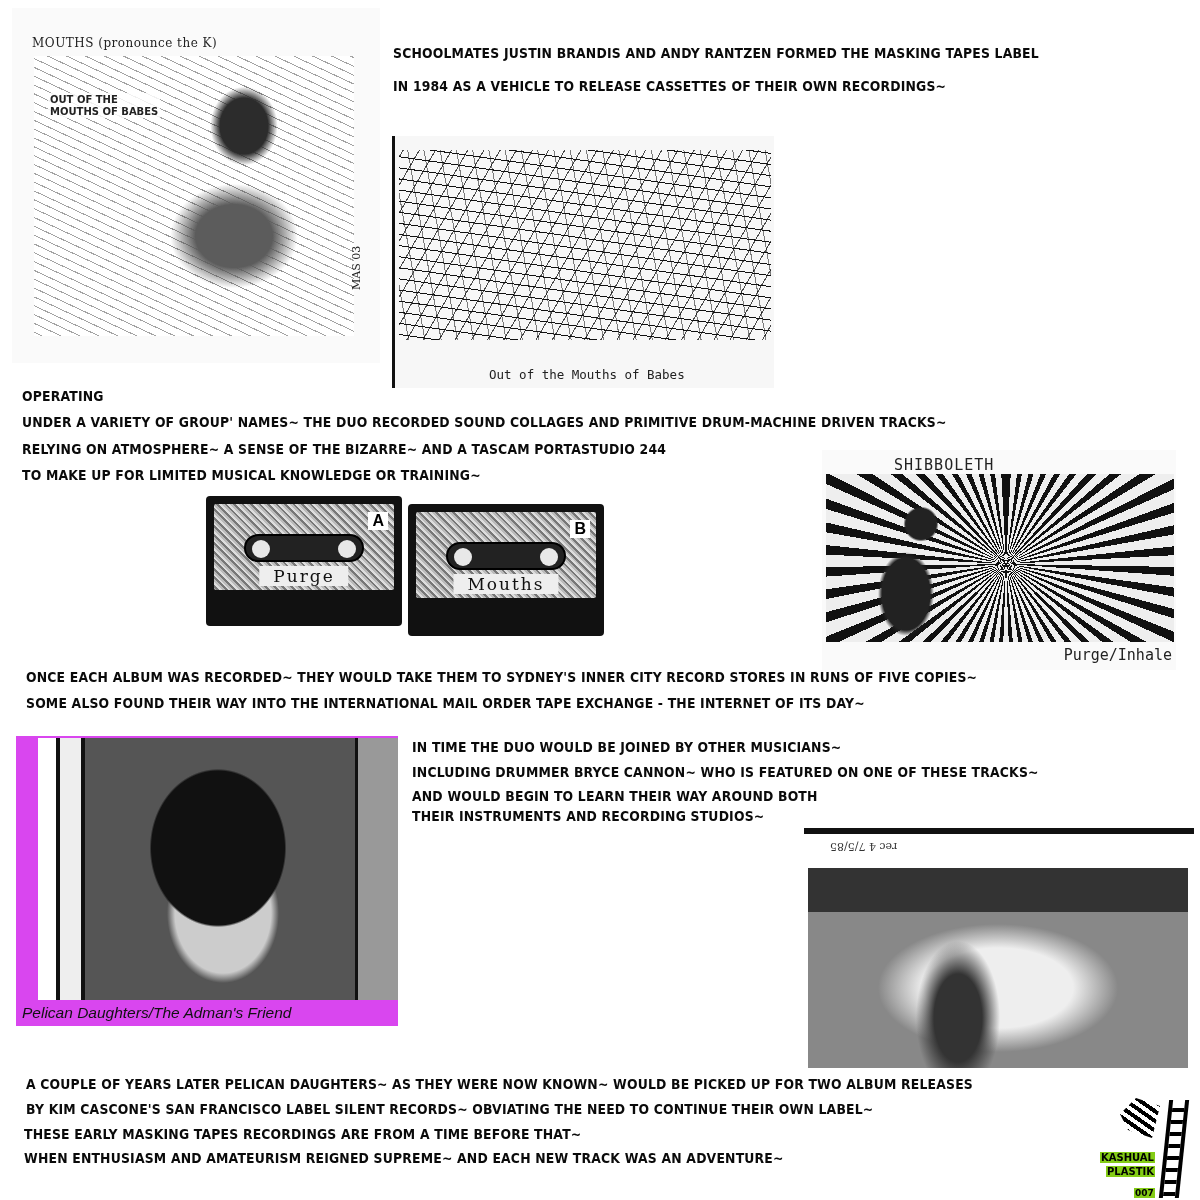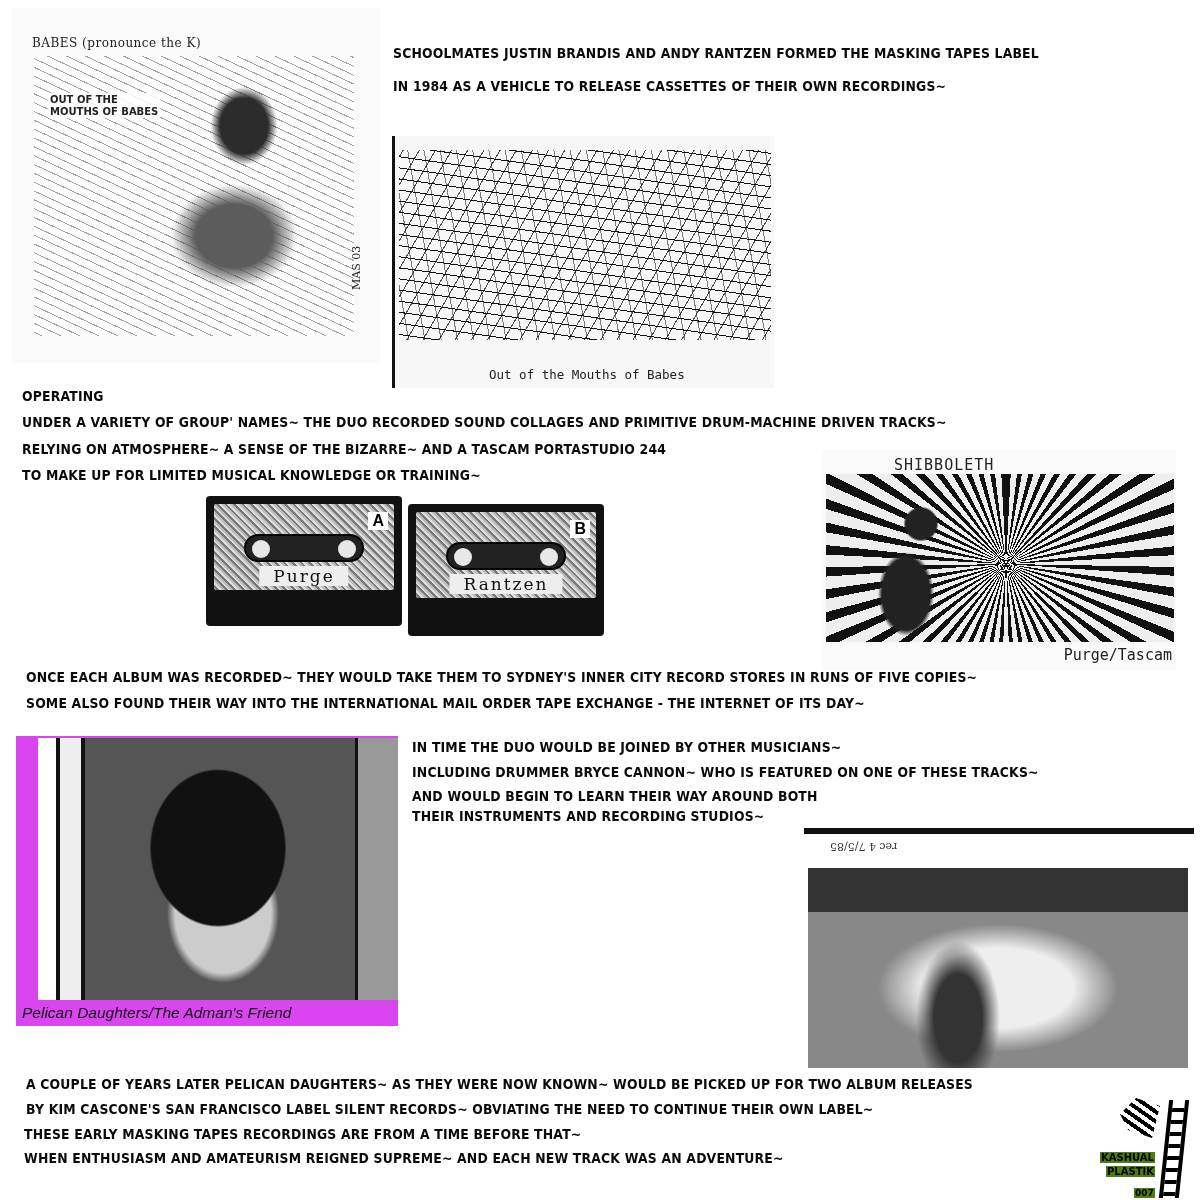--- a/index.html
+++ b/index.html
@@ -115,34 +115,34 @@
 
   
   #logo { position: absolute; left: 1100px; top: 1096px; width: 90px; height: 104px; }
   #logo .ladder {
     position: absolute; right: 6px; top: 4px; width: 20px; height: 98px; border-left: 4px solid #000; border-right: 4px solid #000;
     background: repeating-linear-gradient(#fff 0 8px, #000 8px 12px);
     transform: skewX(-6deg);
   }
   #logo .mark { position: absolute; left: 20px; top: 2px; width: 40px; height: 40px;
     background: repeating-linear-gradient(35deg, #000 0 4px, #fff 4px 8px); clip-path: polygon(0 40%, 40% 0, 100% 20%, 80% 100%, 20% 80%); }
-  #logo .t1, #logo .t2, #logo .t3 { position: absolute; font-family: "DejaVu Sans", sans-serif; font-weight: bold; font-size: 10px; color: #000; background: #4d7c0f; padding: 0 1px; }
+  #logo .t1, #logo .t2, #logo .t3 { position: absolute; font-family: "DejaVu Sans", sans-serif; font-weight: bold; font-size: 10px; color: #000; background: #84cc16; padding: 0 1px; }
   #logo .t1 { left: 0; top: 56px; }
   #logo .t2 { left: 6px; top: 70px; }
   #logo .t3 { left: 34px; top: 92px; font-size: 9px; }
 </style>
 </head>
 <body>
 
 <div class="stencil" style="left:393px; top:47px;">Schoolmates Justin Brandis and Andy Rantzen formed the Masking Tapes label</div>
 <div class="stencil" style="left:393px; top:80px;">in 1984 as a vehicle to release cassettes of their own recordings~</div>
 
 <div class="photo" id="cover-knapp">
   <div class="art"></div>
-  <div class="caption title">BABES (pronounce the K)</div>
+  <div class="caption title">MOUTHS (pronounce the K)</div>
   <div class="caption hand">OUT OF THE
 MOUTHS OF BABES</div>
   <div class="caption cat">MAS 03</div>
 </div>
 
 <div class="photo" id="cover-mouths">
   <div class="scrawl"></div>
   <div class="caption">Out of the Mouths of Babes</div>
 </div>
 
@@ -154,27 +154,27 @@
 <div class="cassette" id="cassette-a">
   <div class="label"></div>
   <div class="window"></div>
   <div class="side">A</div>
   <div class="name">Purge</div>
 </div>
 <div class="cassette" id="cassette-b">
   <div class="label"></div>
   <div class="window"></div>
   <div class="side">B</div>
-  <div class="name">Rantzen</div>
+  <div class="name">Mouths</div>
 </div>
 
 <div class="photo" id="cover-shibboleth">
   <div class="art"></div>
   <div class="caption title">SHIBBOLETH</div>
-  <div class="caption">Purge/Tascam</div>
+  <div class="caption">Purge/Inhale</div>
 </div>
 
 <div class="stencil" style="left:26px; top:671px;">Once each album was recorded~ they would take them to Sydney's inner city  record stores in runs of five copies~</div>
 <div class="stencil" style="left:26px; top:697px;">some also found their way into the  international mail order tape exchange - the internet of its day~</div>
 
 <div class="photo" id="cover-pelican">
   <div class="art"></div>
   <div class="caption">Pelican Daughters/The Adman's Friend</div>
 </div>
 

